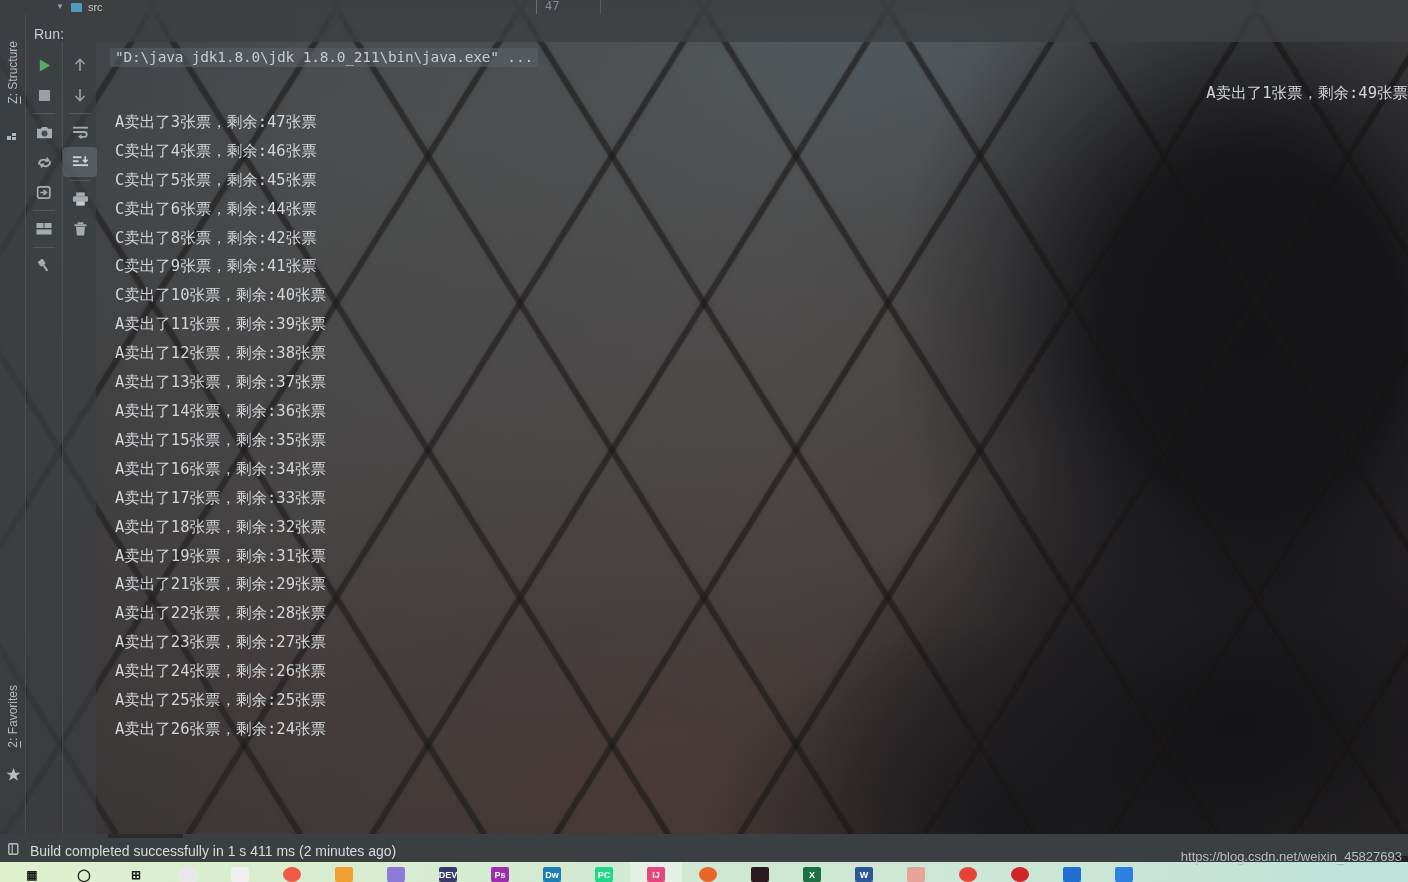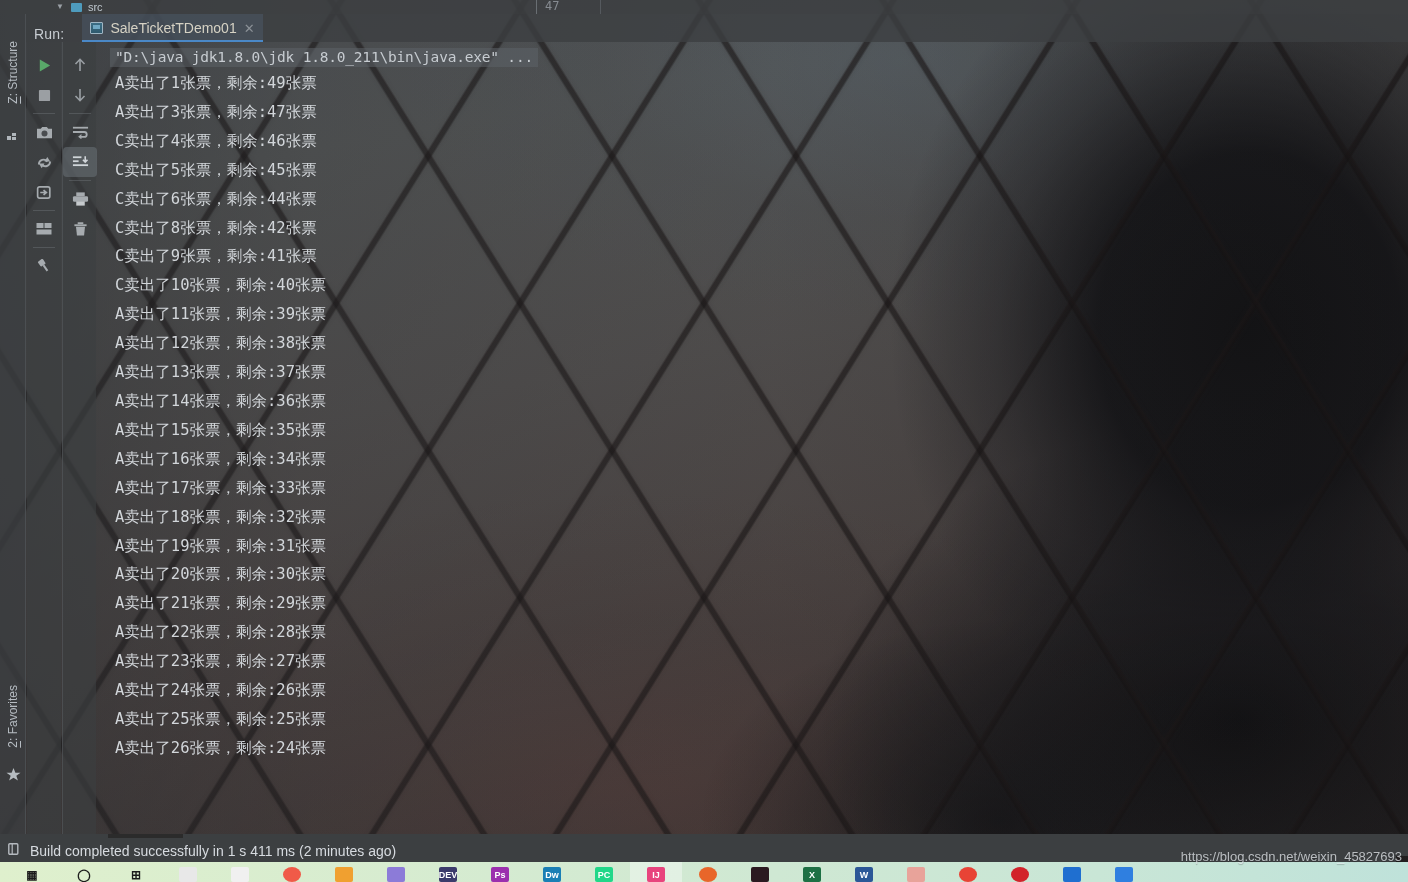--- a/index.html
+++ b/index.html
@@ -185,21 +185,21 @@
   }
   .out-line {
     margin-left: 19px;
     font-family: "DejaVu Sans Mono", monospace;
     font-size: 15.5px;
     line-height: 28.9px;
     color: #d2d6da;
     white-space: pre;
     letter-spacing: 0px;
   }
-  .out-line:first-of-type { margin-top: 2px; }
+  .out-line:first-of-type { margin-top: 12px; text-align: right; }
 
   
   .bottom-bar {
     position: absolute; left: 0; right: 0; bottom: 26px; height: 22px;
     background: #3c3f41;
     display: flex; align-items: center;
     padding-left: 30px;
     gap: 0;
   }
   .bbtn {
@@ -265,25 +265,20 @@
     <span class="proj-caret">▼</span>
     <span class="folder-chip"></span>
     <span class="src-label">src</span>
     <span class="gutter-sep"></span>
     <span class="gutter-num">47</span>
     <span class="gutter-sep2"></span>
   </div>
 
   <div class="run-header">
     <span class="run-label">Run:</span>
-    <div class="run-tab">
-      <span class="tab-icon"></span>
-      <span class="tab-title">SaleTicketTDemo01</span>
-      <span class="tab-close">✕</span>
-    </div>
   </div>
 
   <div class="left-stripe">
     <div class="stripe-btn" id="stripe-structure">
       <span class="vert-text"><u>Z</u>: Structure</span>
     </div>
     <div class="stripe-btn" id="stripe-structure-icon">
       <svg width="13" height="13" viewBox="0 0 13 13" class="sq-icon">
         <rect x="0" y="7" width="4" height="4" fill="#b0b6bb"></rect>
         <rect x="5" y="4" width="4" height="3" fill="#b0b6bb"></rect>
@@ -410,21 +405,20 @@
         <div class="out-line">C卖出了10张票，剩余:40张票</div>
         <div class="out-line">A卖出了11张票，剩余:39张票</div>
         <div class="out-line">A卖出了12张票，剩余:38张票</div>
         <div class="out-line">A卖出了13张票，剩余:37张票</div>
         <div class="out-line">A卖出了14张票，剩余:36张票</div>
         <div class="out-line">A卖出了15张票，剩余:35张票</div>
         <div class="out-line">A卖出了16张票，剩余:34张票</div>
         <div class="out-line">A卖出了17张票，剩余:33张票</div>
         <div class="out-line">A卖出了18张票，剩余:32张票</div>
         <div class="out-line">A卖出了19张票，剩余:31张票</div>
-        <div class="out-line">A卖出了20张票，剩余:30张票</div>
         <div class="out-line">A卖出了21张票，剩余:29张票</div>
         <div class="out-line">A卖出了22张票，剩余:28张票</div>
         <div class="out-line">A卖出了23张票，剩余:27张票</div>
         <div class="out-line">A卖出了24张票，剩余:26张票</div>
         <div class="out-line">A卖出了25张票，剩余:25张票</div>
         <div class="out-line">A卖出了26张票，剩余:24张票</div>
       </div>
   </div>
 
   <div class="bottom-bar" id="bottom-bar">

